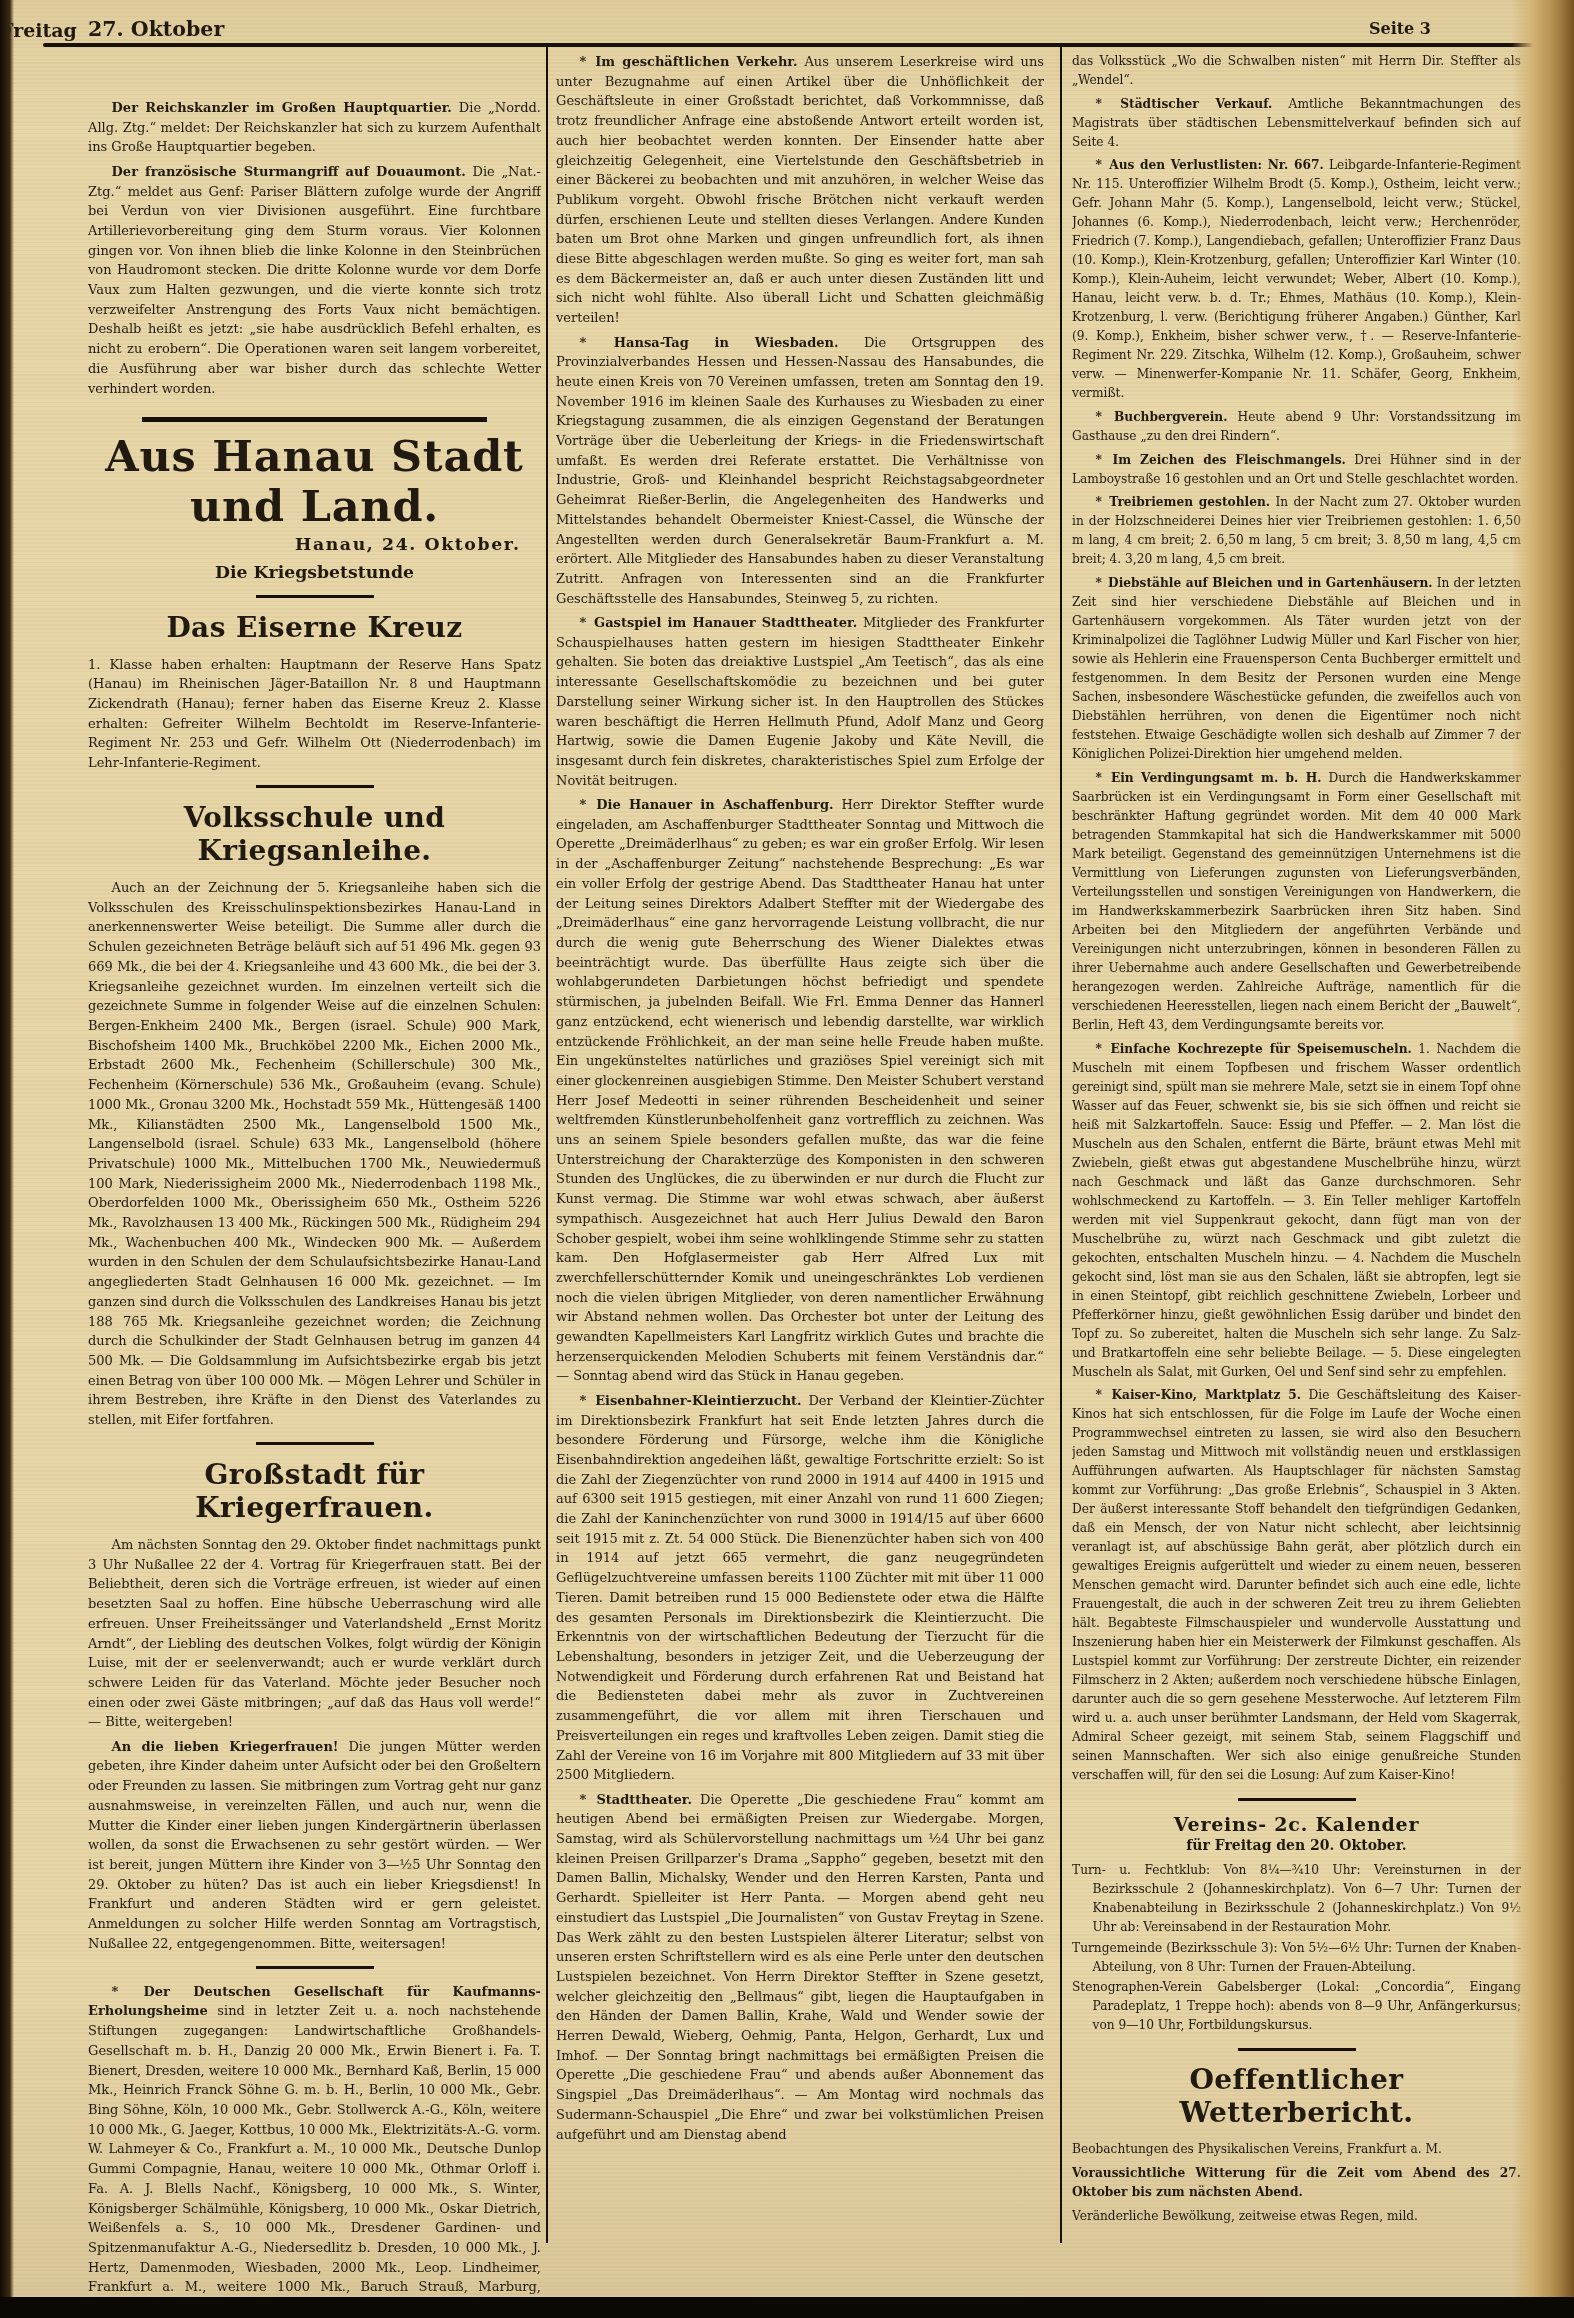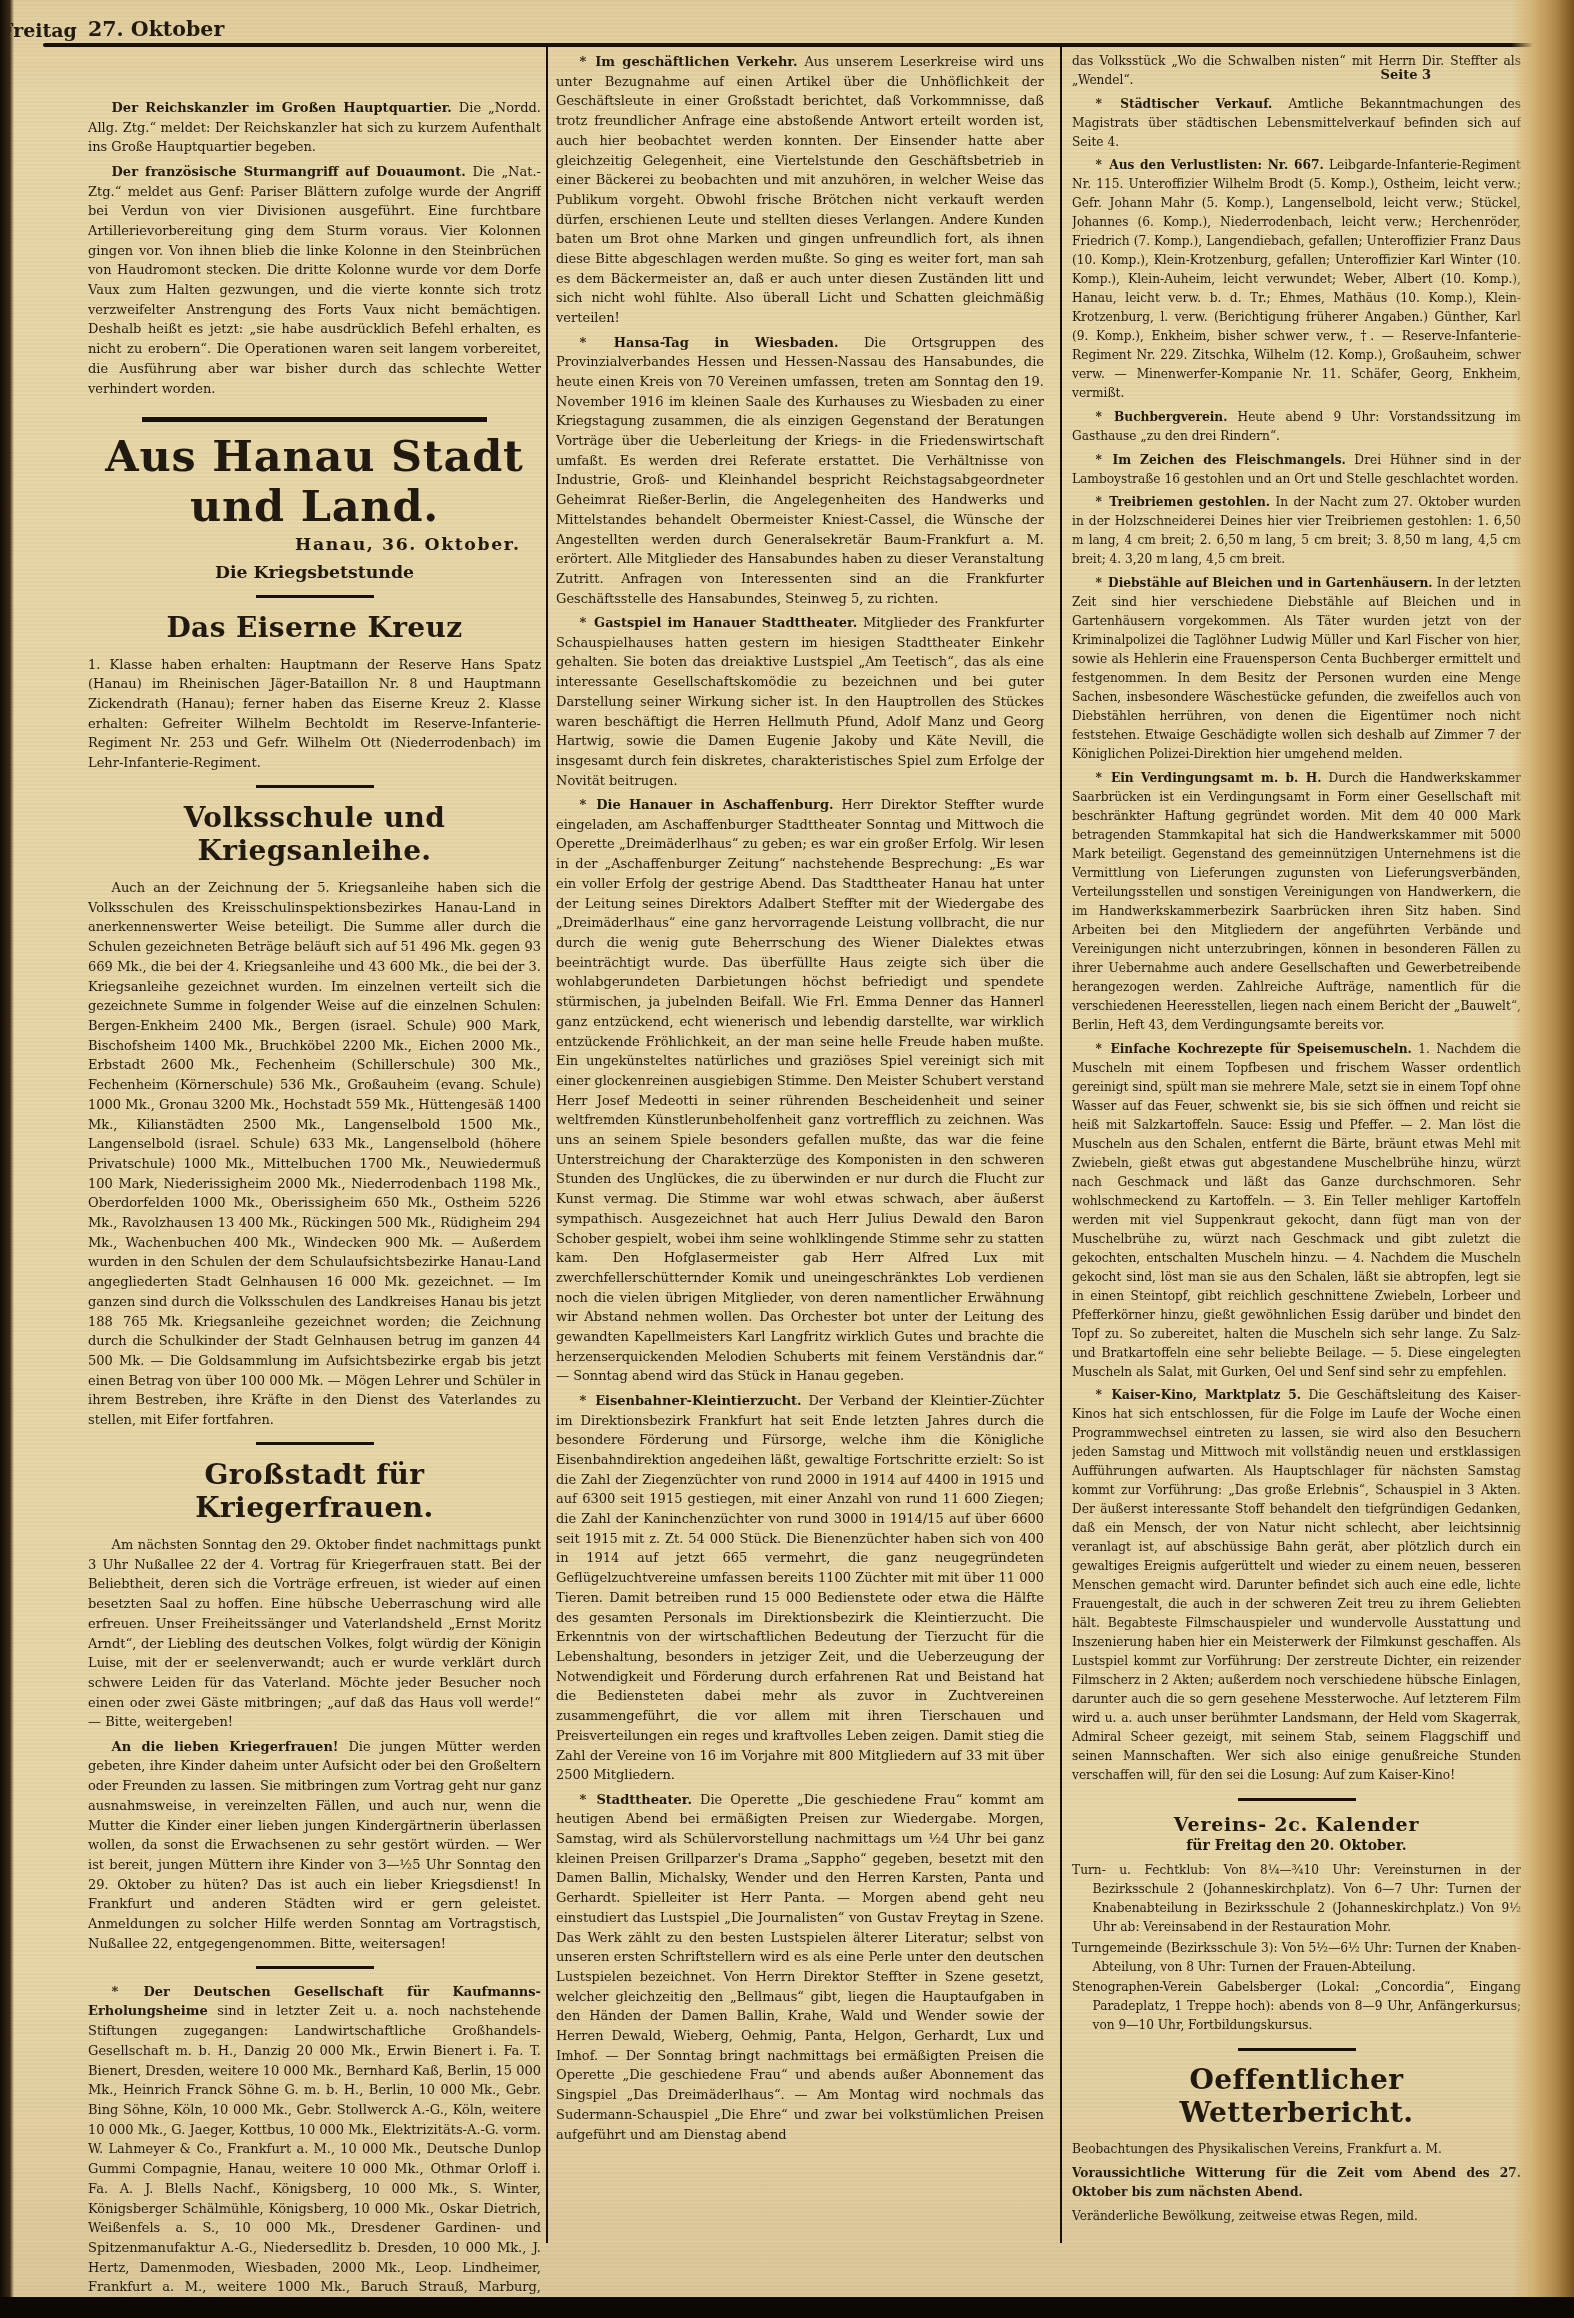--- a/index.html
+++ b/index.html
@@ -16,21 +16,21 @@
                linear-gradient(to bottom, rgba(160,120,60,0.10), rgba(0,0,0,0) 110px, rgba(0,0,0,0) 85%, rgba(120,85,40,0.12));
   }
   .gutter-left{position:absolute;left:0;top:0;width:14px;height:100%;background:linear-gradient(to right,#120c05,#3a2a14 70%,rgba(0,0,0,0));}
   .page-edge-right{position:absolute;right:0;top:0;width:63px;height:100%;
     background:linear-gradient(to right, rgba(0,0,0,0), #d2b274 35%, #b08a4c 70%, #77521f);}
   .bottom-band{position:absolute;left:0;bottom:0;width:100%;height:22px;background:#0c0803;}
   .header-rule{position:absolute;left:43px;top:43px;width:1491px;height:3.9px;background:#17110a;border-radius:2.4px;}
   .masthead{position:absolute;top:17.3px;left:0;width:1574px;font-weight:bold;}
   .masthead .m-date{position:absolute;left:88px;top:0;font-size:20.5px;}
   .masthead .m-day{position:absolute;left:0;right:0;top:1.6px;text-align:left;font-size:19px;}
-  .masthead .m-page{position:absolute;right:143px;top:1.6px;font-size:13px;margin-top:48px;}
+  .masthead .m-page{position:absolute;right:143px;top:1.6px;font-size:16px;}
 
   .col{position:absolute;top:52px;height:2237px;overflow:hidden;}
   .col1{left:88px;width:453px;margin-top:46px;}
   .col2{left:556px;width:488px;}
   .col3{left:1072px;width:449px;}
   .divider{position:absolute;top:47px;height:2196px;width:2.4px;background:#17110a;}
   .div1{left:546px;}
   .div2{left:1060px;}
 
   .para{font-size:13px;line-height:19.7px;text-align:justify;margin:0 0 4.7px;text-indent:23.6px;}
@@ -60,21 +60,21 @@
   <div class="m-day">Freitag</div>
   <div class="m-page">Seite 3</div>
 </div>
 <div class="header-rule"></div>
 
 <div class="col col1">
     <p class="para"><span class="lead">Der Reichskanzler im Großen Hauptquartier.</span> <span>Die „Nordd. Allg. Ztg.“ meldet: Der Reichskanzler hat sich zu kurzem Aufenthalt ins Große Hauptquartier begeben.</span></p>
     <p class="para"><span class="lead">Der französische Sturmangriff auf Douaumont.</span> <span>Die „Nat.-Ztg.“ meldet aus Genf: Pariser Blättern zufolge wurde der Angriff bei Verdun von vier Divisionen ausgeführt. Eine furchtbare Artillerievorbereitung ging dem Sturm voraus. Vier Kolonnen gingen vor. Von ihnen blieb die linke Kolonne in den Steinbrüchen von Haudromont stecken. Die dritte Kolonne wurde vor dem Dorfe Vaux zum Halten gezwungen, und die vierte konnte sich trotz verzweifelter Anstrengung des Forts Vaux nicht bemächtigen. Deshalb heißt es jetzt: „sie habe ausdrücklich Befehl erhalten, es nicht zu erobern“. Die Operationen waren seit langem vorbereitet, die Ausführung aber war bisher durch das schlechte Wetter verhindert worden.</span></p>
     <div class="section-rule"></div>
     <div class="h-town">Aus Hanau Stadt und Land.</div>
-    <div class="dateline">Hanau, 36. Oktober.</div>
+    <div class="dateline">Hanau, 24. Oktober.</div>
     <div class="h-sub">Die Kriegsbetstunde</div>
     <div class="rule"></div>
     <div class="h-art">Das Eiserne Kreuz</div>
     <p class="para noindent"><span>1. Klasse haben erhalten: Hauptmann der Reserve Hans Spatz (Hanau) im Rheinischen Jäger-Bataillon Nr. 8 und Hauptmann Zickendrath (Hanau); ferner haben das Eiserne Kreuz 2. Klasse erhalten: Gefreiter Wilhelm Bechtoldt im Reserve-Infanterie-Regiment Nr. 253 und Gefr. Wilhelm Ott (Niederrodenbach) im Lehr-Infanterie-Regiment.</span></p>
     <div class="rule"></div>
     <div class="h-art">Volksschule und Kriegsanleihe.</div>
     <p class="para"><span>Auch an der Zeichnung der 5. Kriegsanleihe haben sich die Volksschulen des Kreisschulinspektionsbezirkes Hanau-Land in anerkennenswerter Weise beteiligt. Die Summe aller durch die Schulen gezeichneten Beträge beläuft sich auf 51 496 Mk. gegen 93 669 Mk., die bei der 4. Kriegsanleihe und 43 600 Mk., die bei der 3. Kriegsanleihe gezeichnet wurden. Im einzelnen verteilt sich die gezeichnete Summe in folgender Weise auf die einzelnen Schulen: Bergen-Enkheim 2400 Mk., Bergen (israel. Schule) 900 Mark, Bischofsheim 1400 Mk., Bruchköbel 2200 Mk., Eichen 2000 Mk., Erbstadt 2600 Mk., Fechenheim (Schillerschule) 300 Mk., Fechenheim (Körnerschule) 536 Mk., Großauheim (evang. Schule) 1000 Mk., Gronau 3200 Mk., Hochstadt 559 Mk., Hüttengesäß 1400 Mk., Kilianstädten 2500 Mk., Langenselbold 1500 Mk., Langenselbold (israel. Schule) 633 Mk., Langenselbold (höhere Privatschule) 1000 Mk., Mittelbuchen 1700 Mk., Neuwiedermuß 100 Mark, Niederissigheim 2000 Mk., Niederrodenbach 1198 Mk., Oberdorfelden 1000 Mk., Oberissigheim 650 Mk., Ostheim 5226 Mk., Ravolzhausen 13 400 Mk., Rückingen 500 Mk., Rüdigheim 294 Mk., Wachenbuchen 400 Mk., Windecken 900 Mk. — Außerdem wurden in den Schulen der dem Schulaufsichtsbezirke Hanau-Land angegliederten Stadt Gelnhausen 16 000 Mk. gezeichnet. — Im ganzen sind durch die Volksschulen des Landkreises Hanau bis jetzt 188 765 Mk. Kriegsanleihe gezeichnet worden; die Zeichnung durch die Schulkinder der Stadt Gelnhausen betrug im ganzen 44 500 Mk. — Die Goldsammlung im Aufsichtsbezirke ergab bis jetzt einen Betrag von über 100 000 Mk. — Mögen Lehrer und Schüler in ihrem Bestreben, ihre Kräfte in den Dienst des Vaterlandes zu stellen, mit Eifer fortfahren.</span></p>
     <div class="rule"></div>
     <div class="h-art">Großstadt für Kriegerfrauen.</div>
     <p class="para"><span>Am nächsten Sonntag den 29. Oktober findet nachmittags punkt 3 Uhr Nußallee 22 der 4. Vortrag für Kriegerfrauen statt. Bei der Beliebtheit, deren sich die Vorträge erfreuen, ist wieder auf einen besetzten Saal zu hoffen. Eine hübsche Ueberraschung wird alle erfreuen. Unser Freiheitssänger und Vaterlandsheld „Ernst Moritz Arndt“, der Liebling des deutschen Volkes, folgt würdig der Königin Luise, mit der er seelenverwandt; auch er wurde verklärt durch schwere Leiden für das Vaterland. Möchte jeder Besucher noch einen oder zwei Gäste mitbringen; „auf daß das Haus voll werde!“ — Bitte, weitergeben!</span></p>

